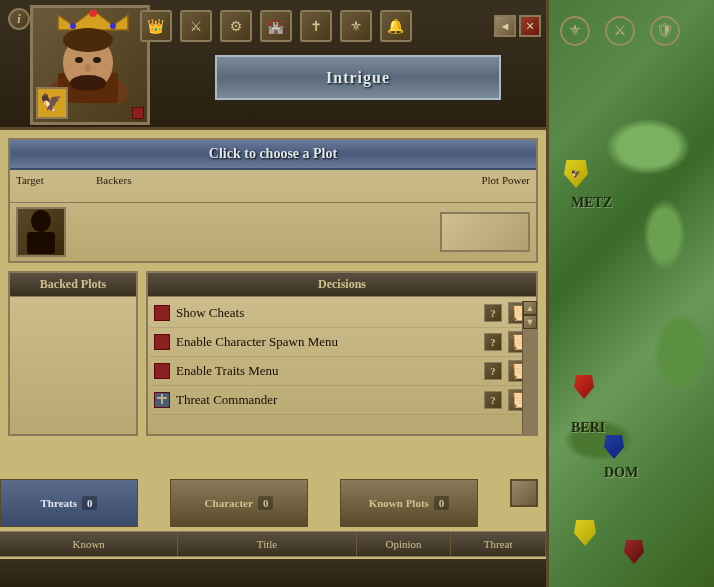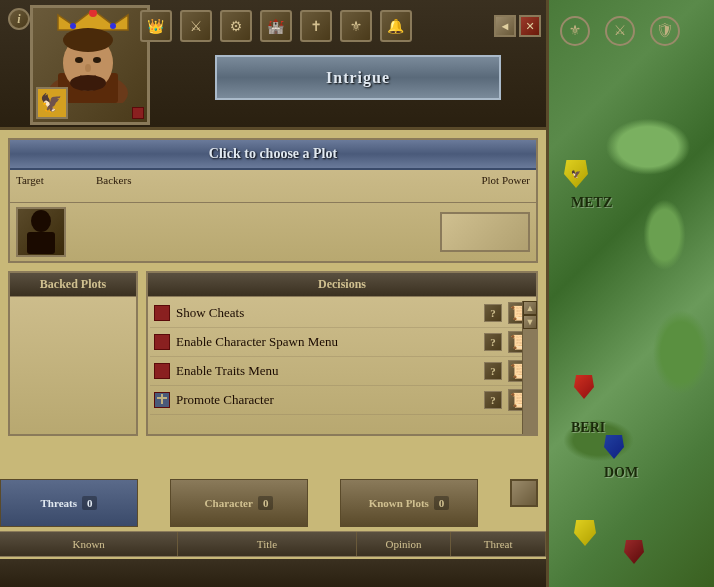--- a/index.html
+++ b/index.html
@@ -568,21 +568,21 @@
             <div class="decision-exec">📜</div>
           </div>
 
           <div class="decision-item">
             <div class="decision-icon" style="background:#4a5a7a;">
               <svg width="14" height="14">
                   <rect x="6" y="1" width="2" height="10" fill="#c0b080"></rect>
                   <rect x="2" y="4" width="10" height="2" fill="#c0b080"></rect>
                 </svg>
             </div>
-            <span class="decision-label">Promote Character</span>
+            <span class="decision-label">Threat Commander</span>
             <div class="decision-help">?</div>
             <div class="decision-exec">📜</div>
           </div>
 
         </div>
 
         <div class="scroll-bar">
           <div class="scroll-up">▲</div>
           <div style="flex:1; background:#6a5a3a;"></div>
           <div class="scroll-down" style="margin-top: auto;">▼</div>

